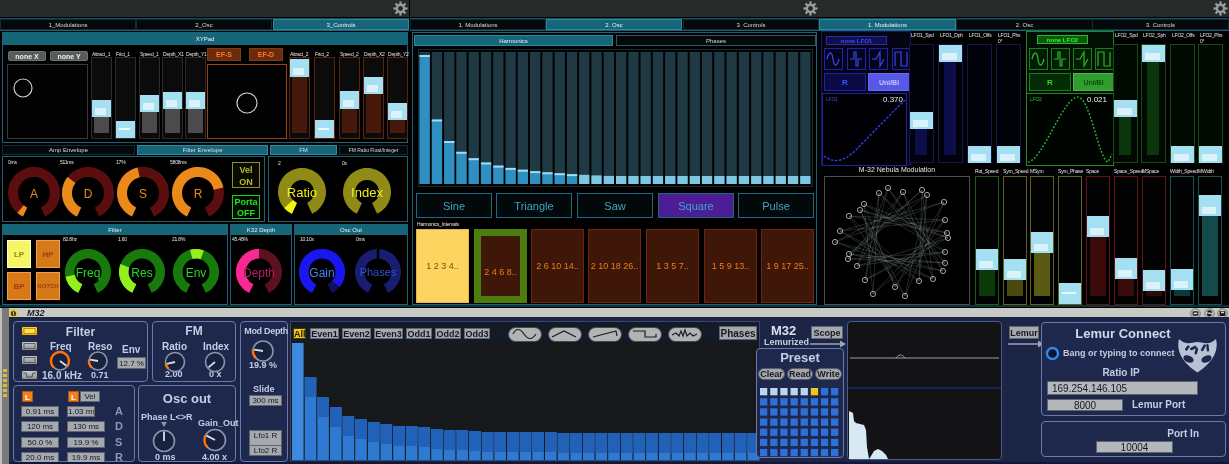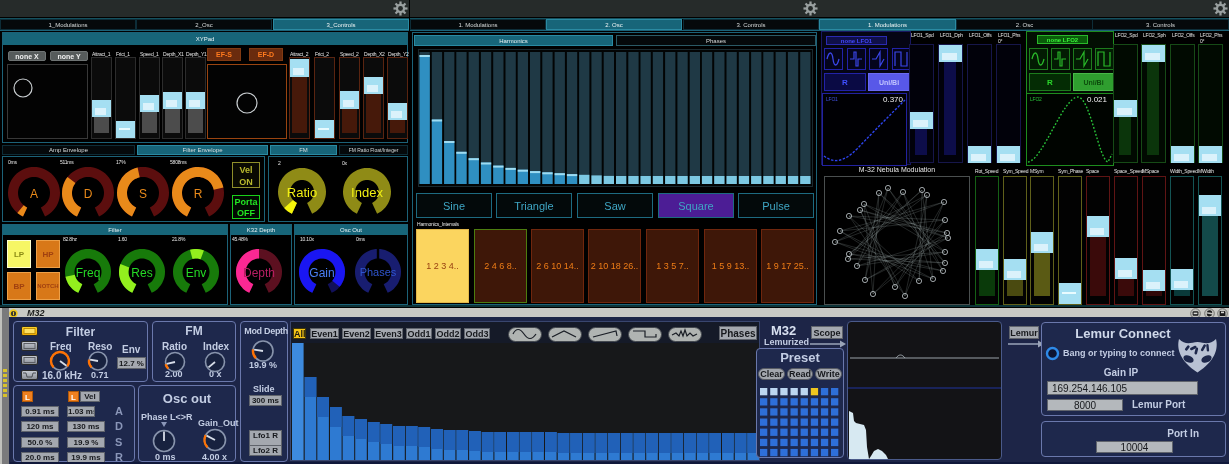--- a/index.html
+++ b/index.html
@@ -6,21 +6,21 @@
 .a{position:absolute;}
 .tab{position:absolute;top:19px;height:11px;background:#05090b;border:1px solid #0d2d38;color:#d8dcdc;font-size:6px;text-align:center;line-height:10px;}
 .tsel{background:#176579;border-color:#2a8aa2;color:#eef4f4;}
 .thead{position:absolute;background:#176579;color:#e8f2f4;font-size:6px;text-align:center;}
 .etab{position:absolute;height:10px;background:#05090b;border:1px solid #0d2d38;color:#d8dcdc;font-size:6px;text-align:center;line-height:9px;}
 .fl{position:absolute;color:#e8e8e8;font-size:5px;line-height:6px;white-space:pre;letter-spacing:-0.2px;}
 .ftr{position:absolute;background:#0b0b0b;border:1px solid #2c2c2c;}
 .fh{position:absolute;background:#a5dff2;}
 .fhi{position:absolute;background:#dbf2fb;}
 .gbtn{position:absolute;background:#565b5b;border:1px solid #6e7373;color:#f0f0f0;font-size:7px;font-weight:bold;text-align:center;border-radius:2px;}
-.nb{position:absolute;background:#a4a8af;color:#17191d;font-weight:bold;font-size:9px;text-align:center;border:1px solid #60646c;white-space:nowrap;overflow:hidden;}
+.nb{position:absolute;background:#a4a8af;color:#17191d;font-weight:normal;font-size:9px;text-align:center;border:1px solid #60646c;white-space:nowrap;overflow:hidden;}
 .wt{color:#c3cde3;font-weight:bold;position:absolute;}
 </style></head><body>
 
 <div class="a" style="left:0px;top:0;width:409px;height:17px;background:#262b2a"></div>
 <svg class="a" style="left:393px;top:1px" width="15" height="15" viewBox="0 0 16 16">
 <g fill="#9aa0a0">
       <circle cx="8" cy="8" r="5"></circle>
 <rect x="6.8" y="0.5" width="2.4" height="15"></rect>
 <rect x="0.5" y="6.8" width="15" height="2.4"></rect>
 <rect x="6.8" y="0.5" width="2.4" height="15" transform="rotate(45 8 8)"></rect>
@@ -283,21 +283,21 @@
     <rect x="381.2" y="0" width="10.3" height="132" fill="#1f3945"></rect>
     <rect x="381.2" y="124.0" width="10.3" height="8.0" fill="#7cc8e2"></rect>
   </svg>
 <div class="a" style="left:416px;top:193px;width:76px;height:25px;background:#03090a;border:1px solid #1d6a80;color:#3fa6c4;font-size:11px;text-align:center;line-height:24px">Sine</div>
 <div class="a" style="left:496px;top:193px;width:76px;height:25px;background:#03090a;border:1px solid #1d6a80;color:#3fa6c4;font-size:11px;text-align:center;line-height:24px">Triangle</div>
 <div class="a" style="left:577px;top:193px;width:76px;height:25px;background:#03090a;border:1px solid #1d6a80;color:#3fa6c4;font-size:11px;text-align:center;line-height:24px">Saw</div>
 <div class="a" style="left:658px;top:193px;width:76px;height:25px;background:#4c1d95;border:1px solid #1d6a80;color:#3fa6c4;font-size:11px;text-align:center;line-height:24px">Square</div>
 <div class="a" style="left:738px;top:193px;width:76px;height:25px;background:#03090a;border:1px solid #1d6a80;color:#3fa6c4;font-size:11px;text-align:center;line-height:24px">Pulse</div>
 <div class="fl" style="left:417px;top:221px">Harmonics_Intervals</div>
 <div class="a" style="left:416px;top:229px;width:53px;height:74px;background:#fbd55f;border:1px solid #e2b84a;color:#973f10;font-size:9px;text-align:center;line-height:72px">1 2 3 4..</div>
-<div class="a" style="left:474px;top:229px;width:53px;height:74px;background:#3e1708;border:1px solid #4d7c0f;color:#ef7d17;font-size:9px;text-align:center;line-height:72px">2 4 6 8..</div>
+<div class="a" style="left:474px;top:229px;width:53px;height:74px;background:#3e1708;border:7px solid #4d7c0f;color:#ef7d17;font-size:9px;text-align:center;line-height:72px">2 4 6 8..</div>
 <div class="a" style="left:531px;top:229px;width:53px;height:74px;background:#3e1708;border:1px solid #70260d;color:#ef7d17;font-size:9px;text-align:center;line-height:72px">2 6 10 14..</div>
 <div class="a" style="left:588px;top:229px;width:53px;height:74px;background:#3e1708;border:1px solid #70260d;color:#ef7d17;font-size:9px;text-align:center;line-height:72px">2 10 18 26..</div>
 <div class="a" style="left:646px;top:229px;width:53px;height:74px;background:#3e1708;border:1px solid #70260d;color:#ef7d17;font-size:9px;text-align:center;line-height:72px">1 3 5 7..</div>
 <div class="a" style="left:704px;top:229px;width:53px;height:74px;background:#3e1708;border:1px solid #70260d;color:#ef7d17;font-size:9px;text-align:center;line-height:72px">1 5 9 13..</div>
 <div class="a" style="left:761px;top:229px;width:53px;height:74px;background:#3e1708;border:1px solid #70260d;color:#ef7d17;font-size:9px;text-align:center;line-height:72px">1 9 17 25..</div>
 <div class="a" style="left:821px;top:31px;width:90px;height:134px;background:#050514;border:1px solid #181860"></div>
 <div class="a" style="left:826px;top:36px;width:61px;height:9px;background:#10104a;border:1px solid #2a2ab0;color:#4348fa;font-size:6px;font-weight:bold;text-align:center;line-height:8px">none LFO1</div>
 <svg class="a" style="left:824px;top:48px" width="19" height="22" viewBox="0 0 19 22">
     <rect x="0.5" y="0.5" width="18" height="21" fill="#04041c" stroke="#2222a8"></rect>
     <path d="M3,11.0 C5,3 8,3 9,11.0 C10,19 13,19 15,11.0" fill="none" stroke="#3a46e8" stroke-width="1.3"></path>
@@ -853,19 +853,19 @@
 <svg class="a" style="left:1176px;top:334px" width="43" height="40" viewBox="0 0 43 40">
 <path d="M3,5 C9,11 14,9 21.5,8 C29,9 34,11 40,5 C42.5,15 39,27 21.5,38.5 C4,27 0.5,15 3,5 Z" fill="#b9c2d4"></path>
 <ellipse cx="12.5" cy="25" rx="5.4" ry="3.4" fill="#1e284c" transform="rotate(24 12.5 25)"></ellipse>
 <ellipse cx="30.5" cy="25" rx="5.4" ry="3.4" fill="#1e284c" transform="rotate(-24 30.5 25)"></ellipse>
 <rect x="10" y="11" width="2.6" height="6" rx="1.3" fill="#1e284c" transform="rotate(38 11.3 14)"></rect>
 <rect x="16" y="10.5" width="2.6" height="7" rx="1.3" fill="#1e284c" transform="rotate(64 17.3 14)"></rect>
 <rect x="19" y="13.5" width="2.6" height="7" rx="1.3" fill="#1e284c" transform="rotate(14 20.3 17)"></rect>
 <rect x="26" y="10" width="2.6" height="7.5" rx="1.3" fill="#1e284c" transform="rotate(30 27.3 14)"></rect>
 <rect x="30.5" y="10" width="2.4" height="7.5" rx="1.2" fill="#1e284c" transform="rotate(-6 31.7 14)"></rect>
 </svg>
-<div class="wt" style="left:1041px;top:367px;width:160px;text-align:center;font-size:10px">Gain IP</div>
+<div class="wt" style="left:1041px;top:367px;width:160px;text-align:center;font-size:10px">Ratio IP</div>
 <div class="a" style="left:1047px;top:381px;width:151px;height:14px;background:#b4b8bc;border:1px solid #60646c;color:#17191d;font-size:10px;line-height:13px;padding-left:4px">169.254.146.105</div>
 <div class="a" style="left:1047px;top:399px;width:76px;height:12px;background:#b4b8bc;border:1px solid #60646c;color:#17191d;font-size:10px;text-align:center;line-height:11px">8000</div>
 <div class="wt" style="left:1132px;top:399px;font-size:10px">Lemur Port</div>
 <div class="a" style="left:1041px;top:421px;width:185px;height:36px;background:#1e284c;border:1px solid #6a78ac;border-radius:4px"></div>
 <div class="wt" style="left:1041px;top:428px;width:158px;text-align:right;font-size:10px">Port In</div>
 <div class="a" style="left:1096px;top:441px;width:77px;height:12px;background:#b4b8bc;border:1px solid #60646c;color:#17191d;font-size:10px;text-align:center;line-height:11px">10004</div>
 <div class="a" style="left:10px;top:462px;width:1219px;height:2px;background:#10183a"></div>
 </body></html>

